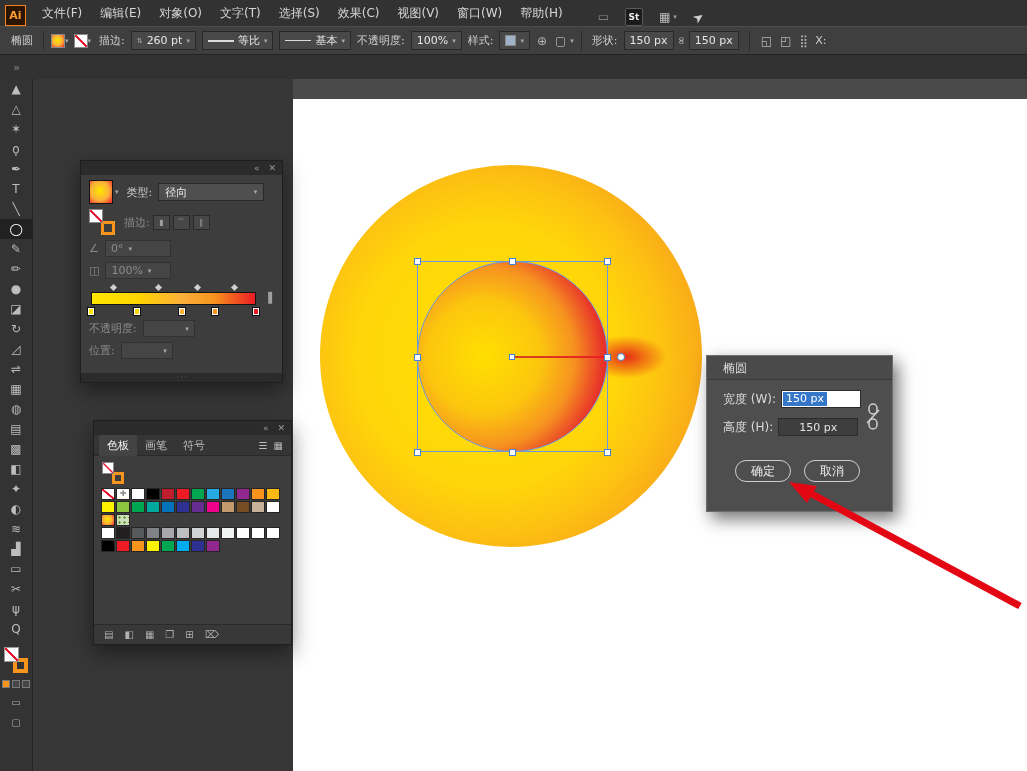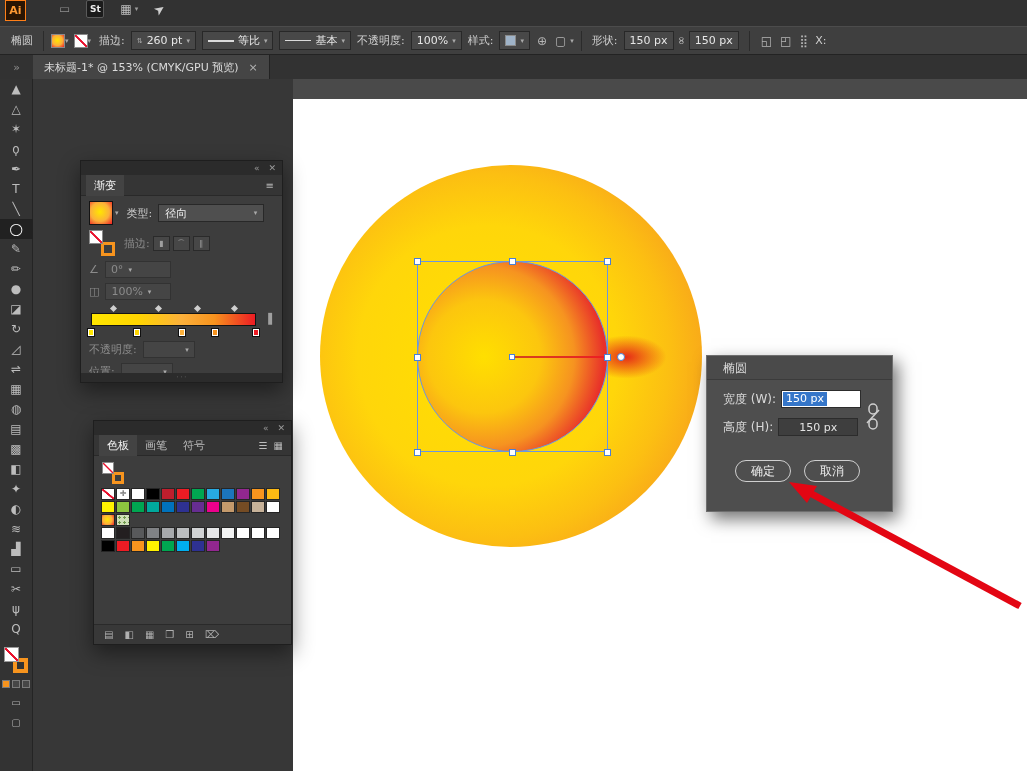--- a/index.html
+++ b/index.html
@@ -1,21 +1,21 @@
 <!DOCTYPE html>
 <html><head>
 <meta charset="utf-8">
 <style>
   *{box-sizing:border-box;margin:0;padding:0}
   html,body{width:1027px;height:771px;overflow:hidden}
   body{font-family:"DejaVu Sans",sans-serif;background:#3a3a3a;position:relative;cursor:default}
   #app{position:absolute;inset:0}
 
   
-  .menu-bar{position:absolute;left:0;top:0;width:100%;height:26px;background:#323232;display:flex;align-items:flex-start;color:#d6d6d6;font-size:12px;z-index:30}
+  .menu-bar{position:absolute;left:0;top:0;width:100%;height:26px;background:#323232;display:flex;align-items:flex-end;color:#d6d6d6;font-size:12px;z-index:30}
   .ai-logo{width:21px;height:21px;margin:0 7px 0 5px;background:#2a1503;border:1px solid #ff7f18;color:#ff9a33;font-size:11px;font-weight:bold;display:flex;align-items:center;justify-content:center;flex:none}
   .menu-item{padding:0 9px;line-height:26px;white-space:nowrap}
   .menu-extra{display:flex;align-items:center;gap:16px;margin-left:26px;color:#8f8f8f}
   .st-badge{width:18px;height:18px;background:#1b1b1b;border:1px solid #5a5a5a;color:#ececec;font-size:9px;font-weight:bold;display:flex;align-items:center;justify-content:center;border-radius:2px}
   .ws-icon{display:flex;align-items:center;gap:3px;color:#bdbdbd}
   .share-icon{display:inline-block;transform:rotate(-35deg);color:#cfcfcf;font-size:13px}
   .tiny{font-size:7px;color:#9c9c9c}
 
   
   .control-bar{position:absolute;left:0;top:26px;width:100%;height:29px;background:#3f3f3f;border-top:1px solid #4c4c4c;border-bottom:1px solid #232323;display:flex;align-items:center;font-size:11px;color:#cfcfcf;z-index:29;padding-left:8px;white-space:nowrap}
@@ -112,20 +112,31 @@
 
   .arrow-overlay{position:absolute;inset:0;z-index:40;pointer-events:none}
 </style>
 </head>
 <body>
 
 <div id="app">
 
   <div class="menu-bar">
     <div class="ai-logo">Ai</div>
+    <div style="display:flex">
+        <div class="menu-item">文件(F)</div>
+        <div class="menu-item">编辑(E)</div>
+        <div class="menu-item">对象(O)</div>
+        <div class="menu-item">文字(T)</div>
+        <div class="menu-item">选择(S)</div>
+        <div class="menu-item">效果(C)</div>
+        <div class="menu-item">视图(V)</div>
+        <div class="menu-item">窗口(W)</div>
+        <div class="menu-item">帮助(H)</div>
+      </div>
     <div class="menu-extra">
       <span>▭</span>
       <span class="st-badge">St</span>
       <span class="ws-icon">
         <span>▦</span>
         <span class="tiny">▾</span>
       </span>
       <span class="share-icon">➤</span>
     </div>
   </div>
@@ -177,24 +188,20 @@
     </span>
     <span class="cb-sep"></span>
     <span class="cb-icon">◱</span>
     <span class="cb-icon">◰</span>
     <span class="cb-icon">⣿</span>
     <span class="cb-label">X:</span>
   </div>
 
   <div class="tab-bar">
     <div class="tab-collapse">»</div>
-    <div class="doc-tab">
-      <span>未标题-1* @ 153% (CMYK/GPU 预览)</span>
-      <span class="tab-close">×</span>
-    </div>
   </div>
 
   <div class="toolbar">
     <div style="display:flex;flex-direction:column;align-items:center">
         <div class="tool">▲</div>
         <div class="tool">△</div>
         <div class="tool">✶</div>
         <div class="tool">ϙ</div>
         <div class="tool">✒</div>
         <div class="tool">T</div>
@@ -254,24 +261,20 @@
   <div class="handle" style="left:509px;top:354px;width:6px;height:6px"></div>
 
   <div class="annotator"></div>
   <div class="annot-circle"></div>
 
   <div class="panel" id="gradient-panel">
     <div class="panel-top">
       <span>«</span>
       <span>✕</span>
     </div>
-    <div class="panel-tabs">
-      <span class="panel-tab active">渐变</span>
-      <span class="panel-menu-icon">≡</span>
-    </div>
     <div class="gp-body">
       <div class="gp-row">
         <span class="grad-thumb" style="background: radial-gradient(circle at 45% 45%, rgb(255, 230, 0) 0%, rgb(251, 176, 59) 55%, rgb(237, 28, 36) 100%);"></span>
         <span class="cb-caret" style="margin-left:2px">▾</span>
         <span style="margin-left:8px">类型:</span>
         <span class="gp-type-field">
           <span>径向</span>
           <span class="cb-caret">▾</span>
         </span>
       </div>

